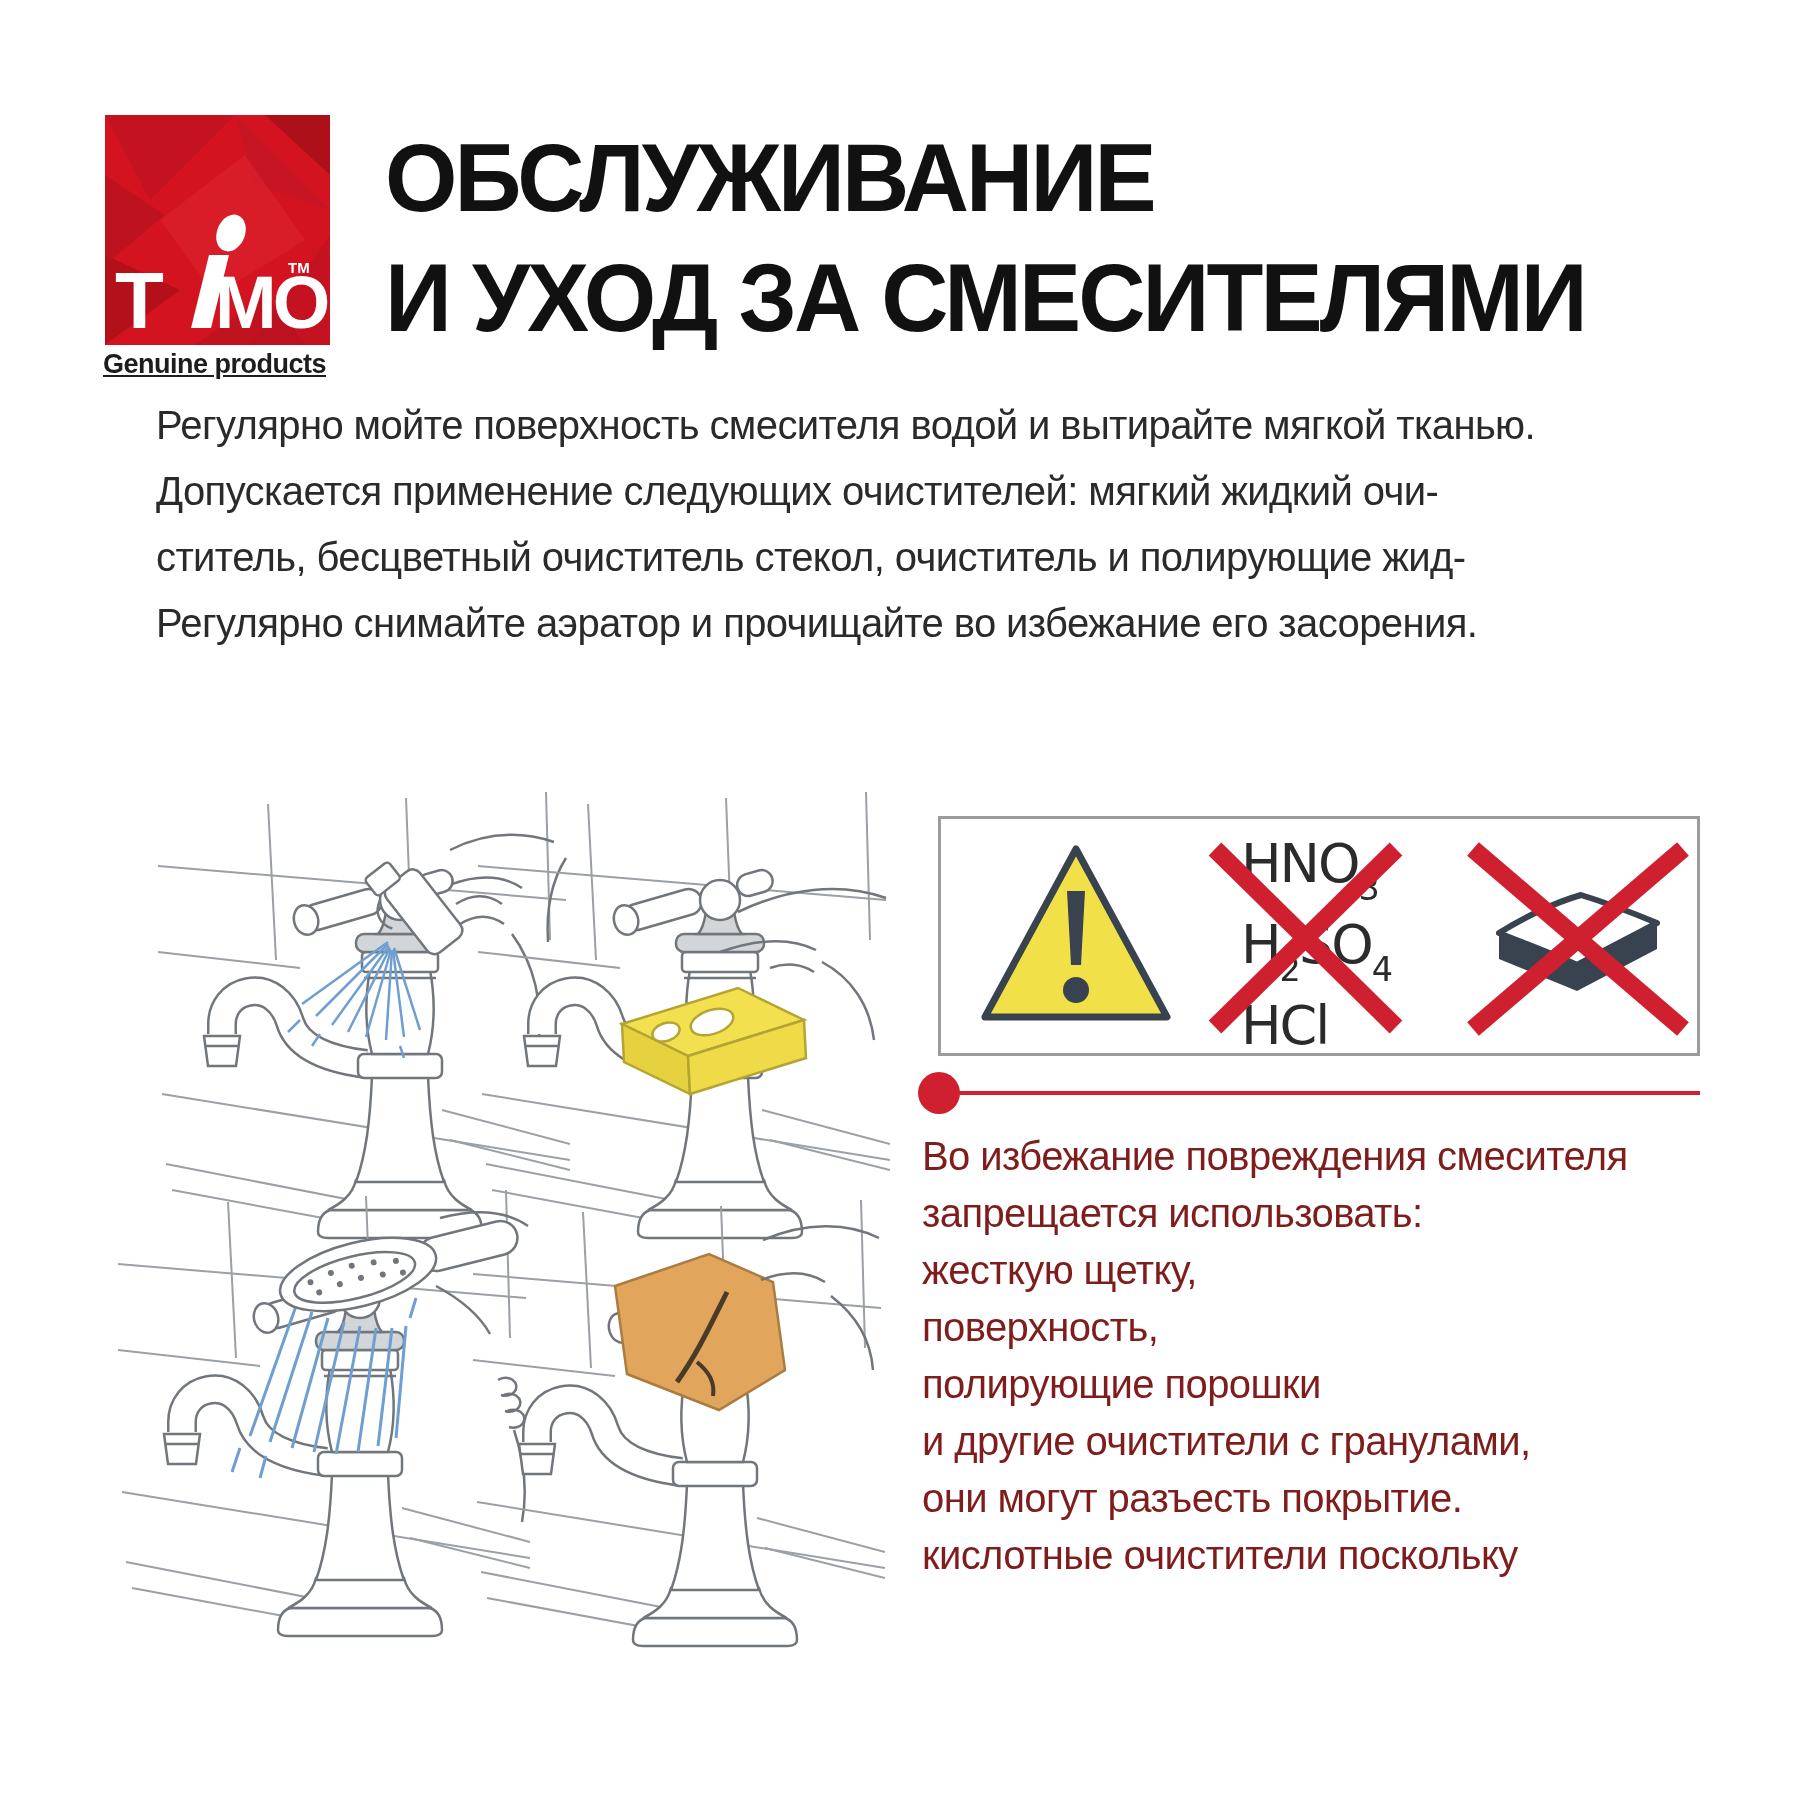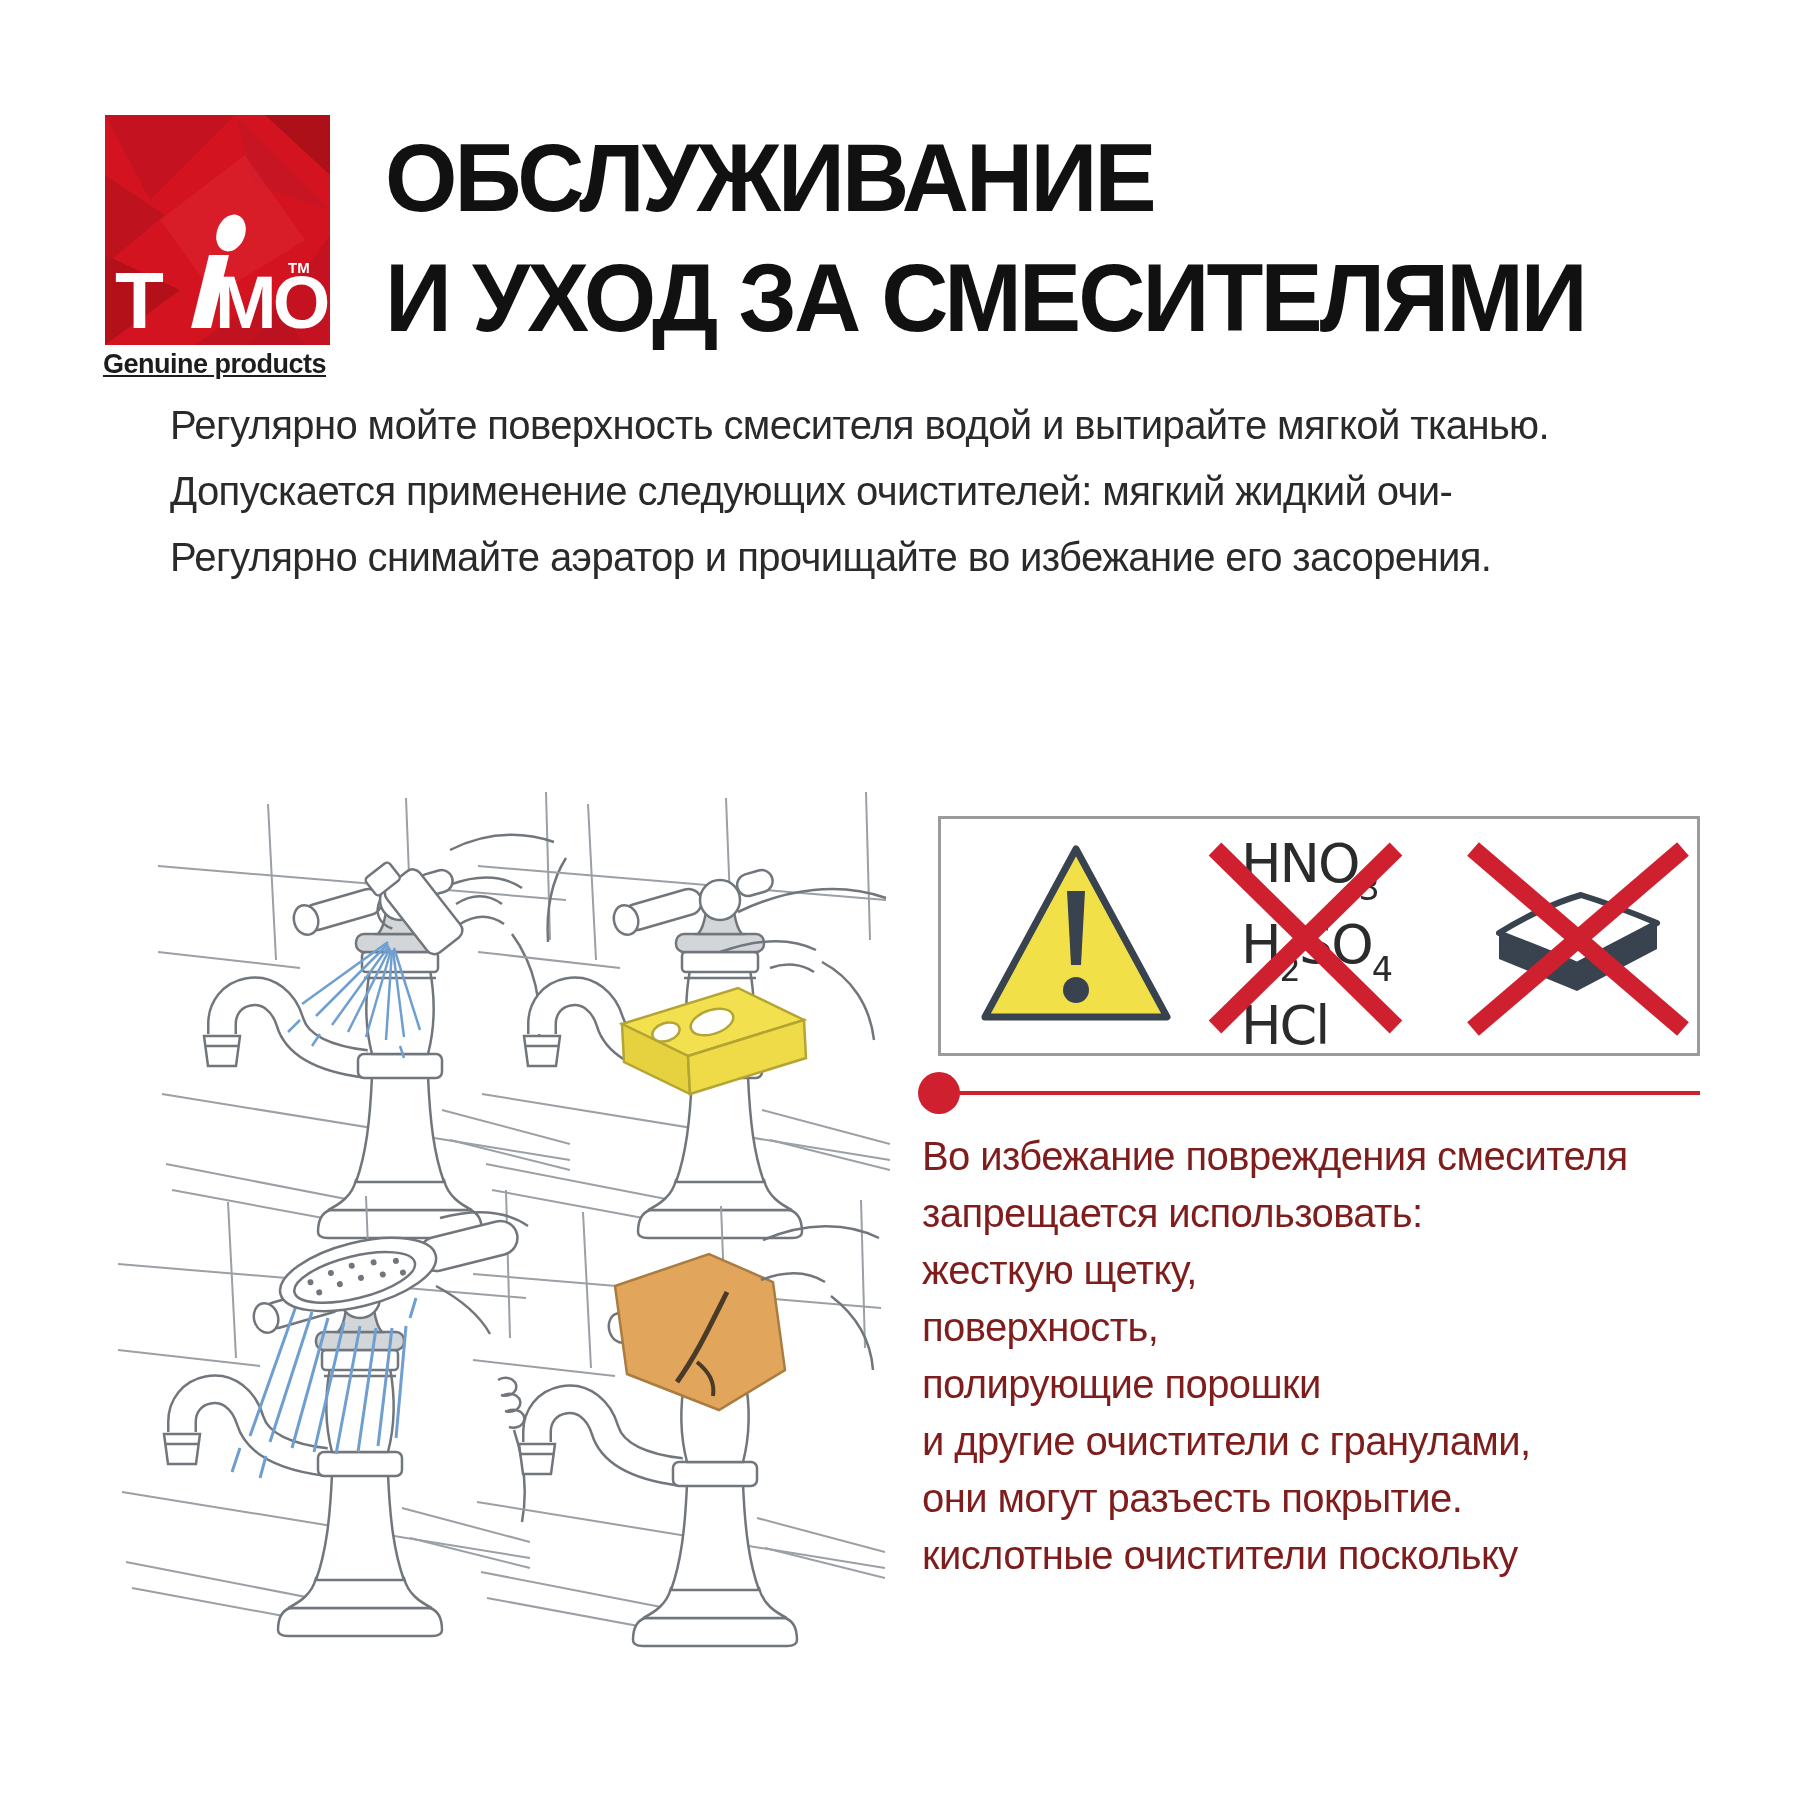--- a/index.html
+++ b/index.html
@@ -5,21 +5,21 @@
   html,body{margin:0;padding:0;background:#ffffff;}
   .page{position:relative;width:1800px;height:1800px;background:#ffffff;overflow:hidden;
         font-family:"Liberation Sans",sans-serif;color:#232323;}
   
   .logo-wrap{position:absolute;left:105px;top:115px;width:225px;}
   .logo-tagline{position:absolute;left:103px;top:349px;font-size:27px;font-weight:bold;color:#1d1d1f;letter-spacing:-0.5px;text-decoration:underline;}
   
   .title{position:absolute;left:385px;top:118px;font-weight:bold;color:#111111;
          font-size:96px;line-height:120px;letter-spacing:-3px;transform:scaleX(0.97);transform-origin:0 0;white-space:nowrap;}
   
-  .intro{position:absolute;left:170px;top:392px;width:1500px;font-size:40px;line-height:66px;
+  .intro{position:absolute;left:156px;top:392px;width:1500px;font-size:40px;line-height:66px;
          color:#2a2a2c;letter-spacing:-0.6px;}
   
   .warnbox{position:absolute;left:938px;top:816px;width:762px;height:240px;border:3px solid #9b9b9b;box-sizing:border-box;background:#ffffff;}
   .chem{position:absolute;left:300px;top:14px;font-family:"DejaVu Sans","Liberation Sans",sans-serif;
         font-size:54px;line-height:62px;color:#2b2b2b;letter-spacing:-2px;font-weight:500;}
   .chem sub{font-size:0.62em;position:relative;top:0.18em;}
   .wb-svg{position:absolute;}
   
   .divider-dot{position:absolute;left:918px;top:1072px;width:42px;height:42px;border-radius:50%;background:#cf2030;}
   .divider-line{position:absolute;left:955px;top:1091px;width:745px;height:4px;background:#cf2030;}
@@ -102,20 +102,21 @@
   <div class="logo-tagline">Genuine products</div>
 
   <div class="title">
     <div>ОБСЛУЖИВАНИЕ</div>
     <div>И УХОД ЗА СМЕСИТЕЛЯМИ</div>
   </div>
 
   <div class="intro">
     <div>Регулярно мойте поверхность смесителя водой и вытирайте мягкой тканью.</div>
     <div>Допускается применение следующих очистителей: мягкий жидкий очи-</div>
+    <div>ститель, бесцветный очиститель стекол, очиститель и полирующие жид-</div>
     <div>Регулярно снимайте аэратор и прочищайте во избежание его засорения.</div>
   </div>
 
   <svg id="scene1" class="scene" viewBox="0 0 420 470">
     <use href="#tiles"></use>
       <use href="#faucet"></use>
     <g stroke="#6f9fd0" stroke-width="2.5" fill="none">
       <path d="M238,150 L152,212"></path>
         <path d="M238,152 L166,224"></path>
         <path d="M239,154 L182,233"></path>

